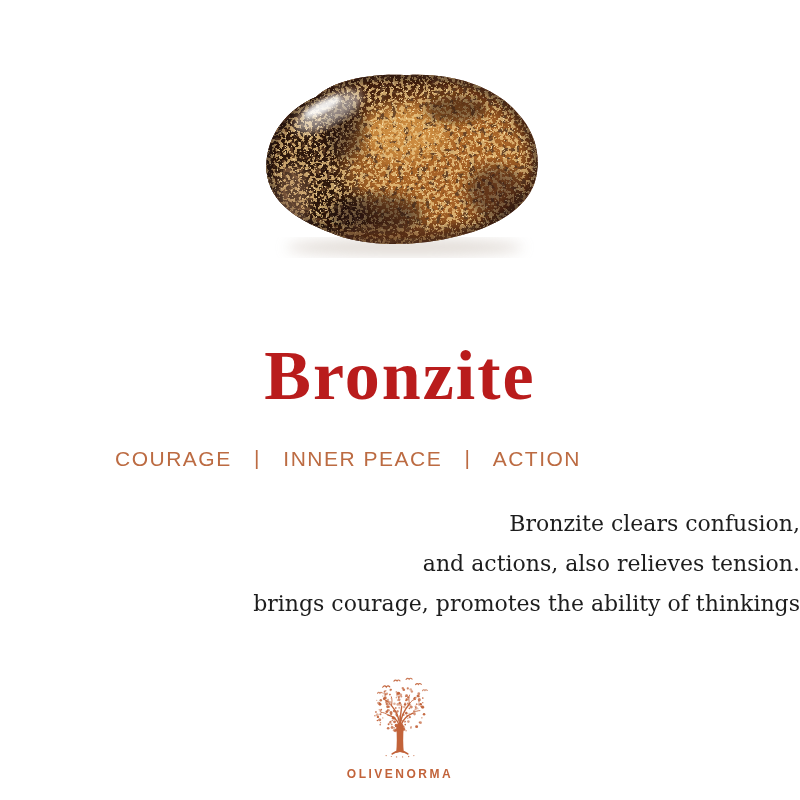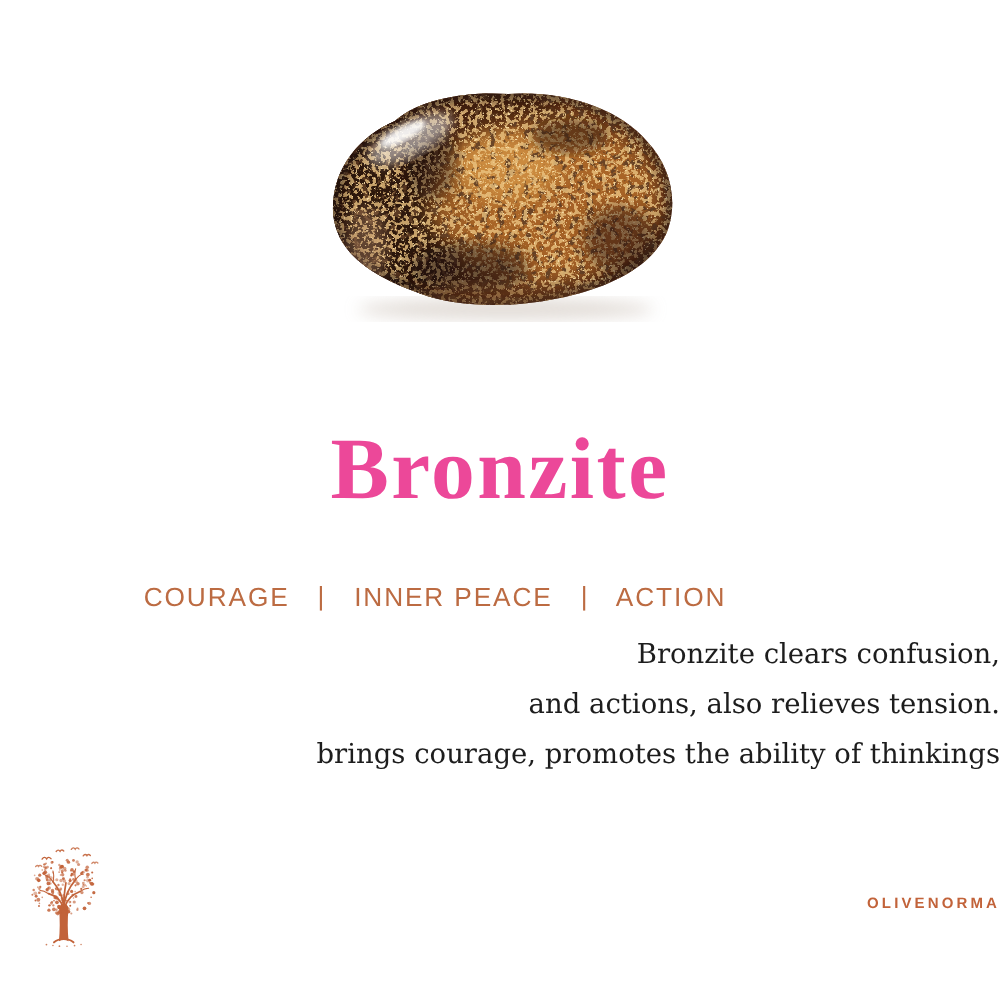--- a/index.html
+++ b/index.html
@@ -5,34 +5,34 @@
   html,body{margin:0;padding:0;background:#ffffff;}
   .page{
     position:relative;width:800px;height:800px;background:#ffffff;
     font-family:"Liberation Sans",sans-serif;overflow:hidden;margin:0 auto;
   }
   .stone-wrap{position:absolute;left:250px;top:70px;width:304px;height:196px;}
   .stone-wrap svg{width:100%;height:100%;display:block;}
   .title{
     position:absolute;top:340px;left:0;width:800px;margin:0;
     text-align:center;font-family:"Liberation Serif",serif;font-weight:700;
-    font-size:70px;line-height:72px;letter-spacing:2px;color:#ec4899;
+    font-size:70px;line-height:72px;letter-spacing:2px;color:#b91c1c;
   }
   .keywords{
     position:absolute;top:447px;left:0;width:696px;text-align:center;
-    font-size:21px;letter-spacing:1.5px;color:#BC6B42;font-weight:400;margin-top:20px;
+    font-size:21px;letter-spacing:1.5px;color:#BC6B42;font-weight:400;
   }
   .keywords .sep{margin:0 15px;font-weight:300;position:relative;top:-1px;}
   .desc{
     position:absolute;top:504px;left:0;width:800px;text-align:right;
     font-family:"DejaVu Serif",serif;font-size:22px;line-height:40px;color:#1d1d1d;
   }
   .brand{
     position:absolute;top:676px;left:0;width:800px;
-    display:flex;align-items:center;justify-content:space-between;
+    display:flex;flex-direction:column;align-items:center;
   }
   .brand svg{width:102px;height:90px;display:block;}
   .brand-name{
     margin-top:1px;font-size:12px;font-weight:700;letter-spacing:2.5px;
     color:#C2633A;text-align:center;
   }
 </style>
 </head>
 <body>
 

